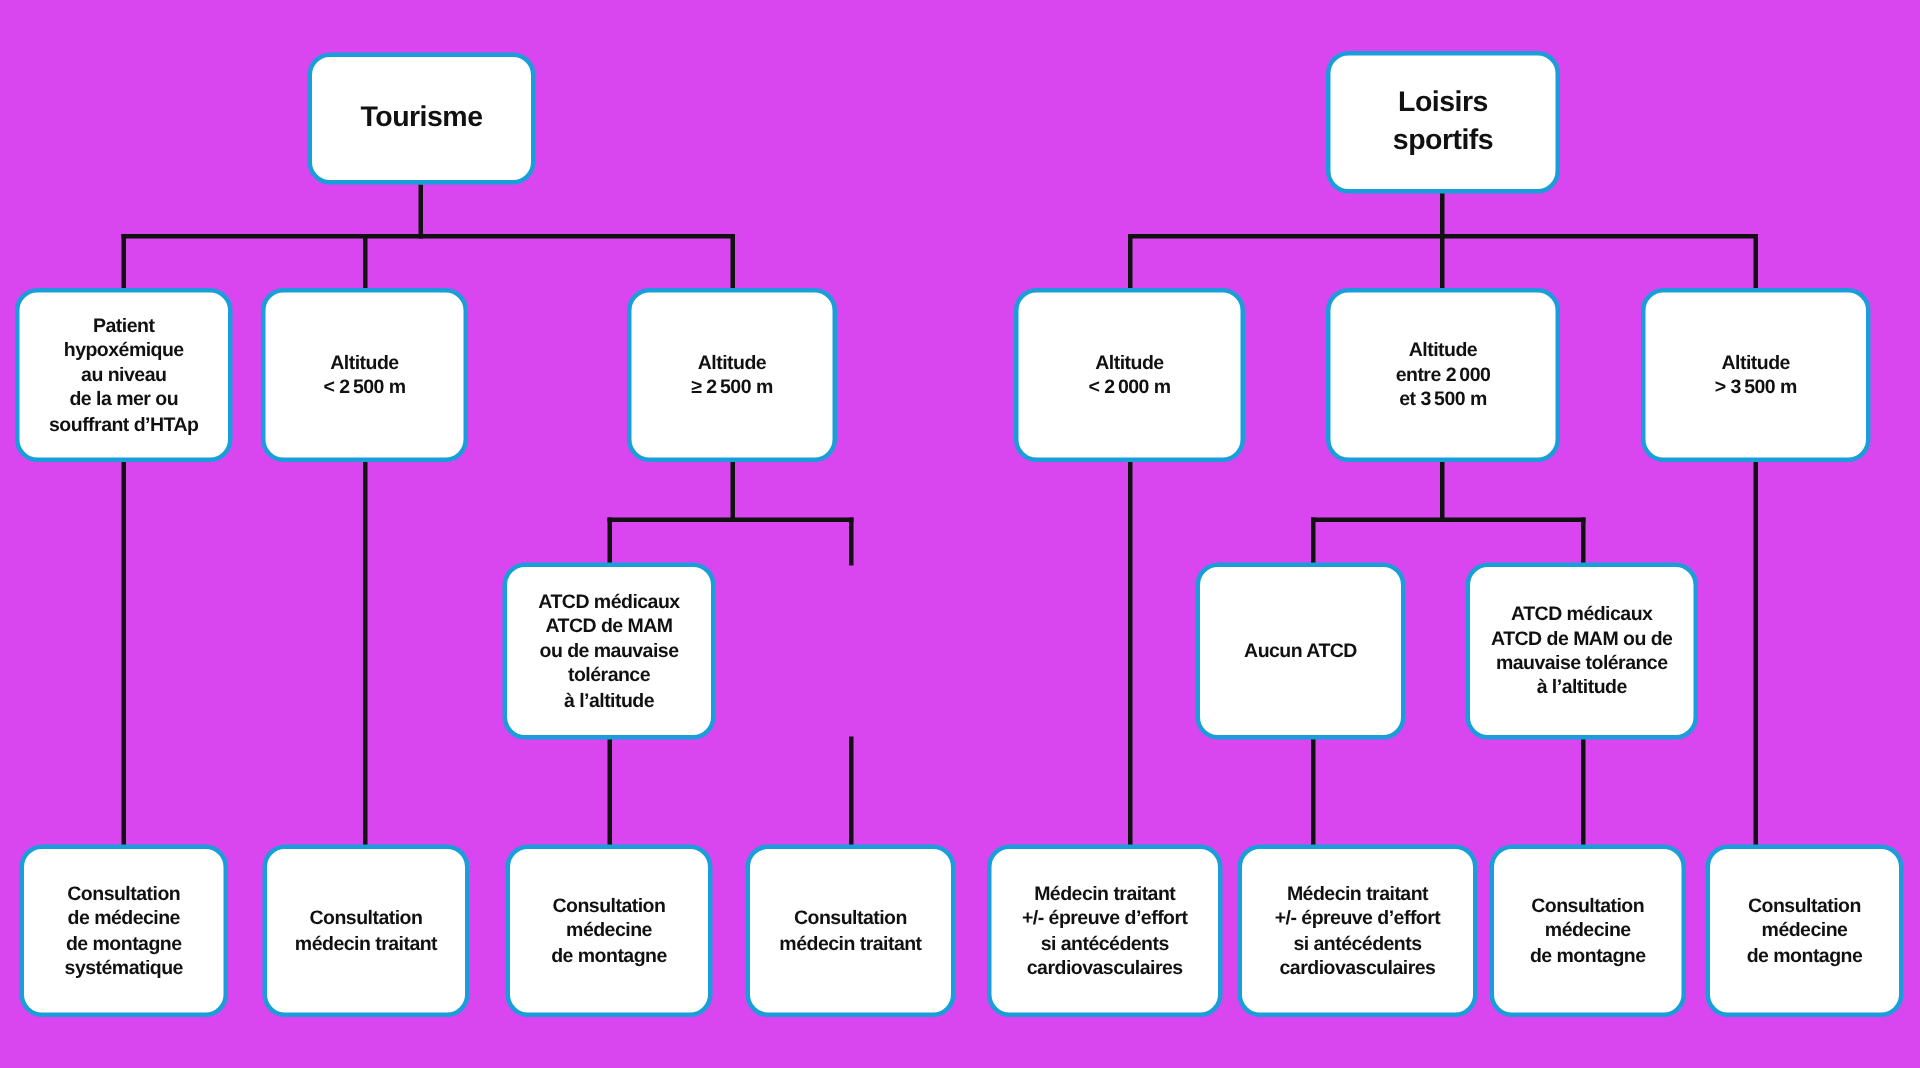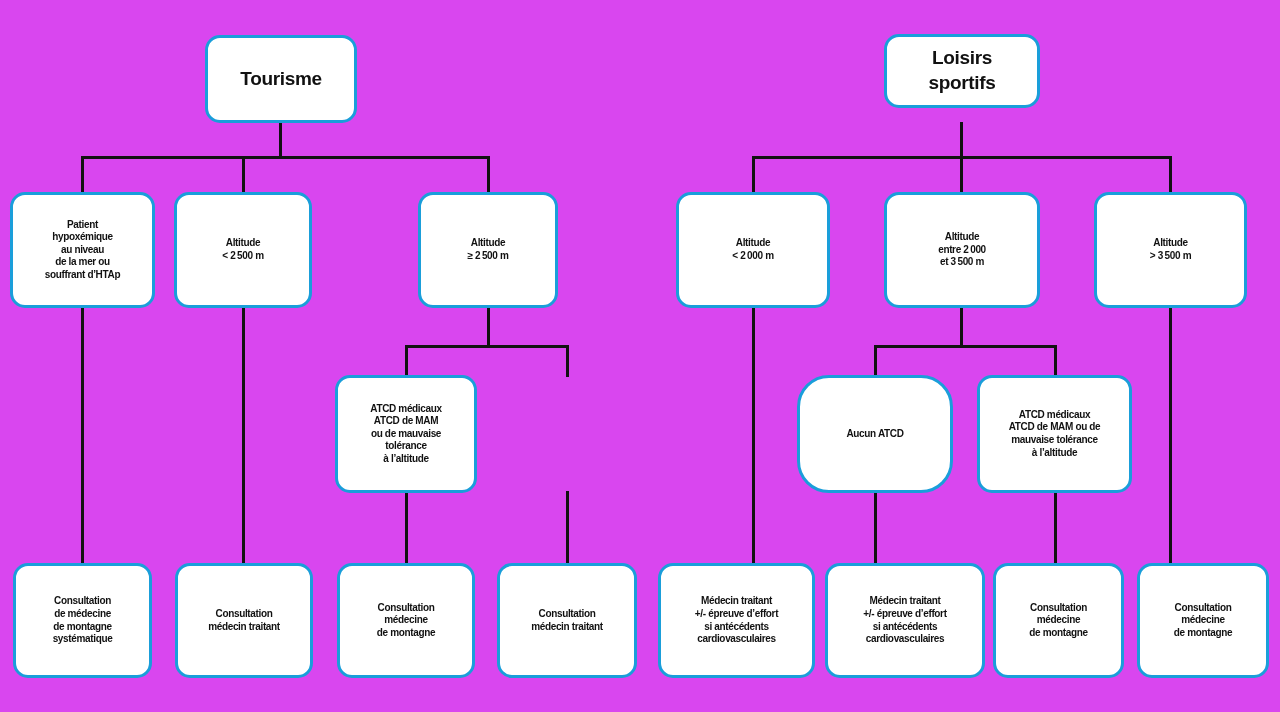--- a/index.html
+++ b/index.html
@@ -16,21 +16,21 @@
     box-sizing: border-box;
     background: #ffffff;
     border: 3.5px solid #1A9EDA;
     border-radius: 15px;
     display: flex;
     align-items: center;
     justify-content: center;
     text-align: center;
     font-weight: bold;
     color: #111111;
-    font-size: 10px;
+    font-size: 13px;
     line-height: 1.26;
     letter-spacing: -0.35px;
     white-space: pre;
     z-index: 2;
   }
   .node.root { font-size: 19px; line-height: 1.3; }
   .line {
     position: absolute;
     background: #111111;
     z-index: 1;
@@ -98,34 +98,34 @@
   <div class="node" style="left:175px; top:563px; width:138px; height:115px;">Consultation
 médecin traitant</div>
 
   <div class="node" style="left:337px; top:563px; width:138px; height:115px;">Consultation
 médecine
 de montagne</div>
 
   <div class="node" style="left:497px; top:563px; width:140px; height:115px;">Consultation
 médecin traitant</div>
 
-  <div class="node root" style="left:884px; top:34px; width:156px; height:74px;">Loisirs
+  <div class="node root" style="left:884px; top:34px; width:156px; height:95px;">Loisirs
 sportifs</div>
 
   <div class="node" style="left:676px; top:192px; width:154px; height:116px;">Altitude
 &lt; 2 000 m</div>
 
   <div class="node" style="left:884px; top:192px; width:156px; height:116px;">Altitude
 entre 2 000
 et 3 500 m</div>
 
   <div class="node" style="left:1094px; top:192px; width:153px; height:116px;">Altitude
 &gt; 3 500 m</div>
 
-  <div class="node" style="left:797px; top:375px; width:156px; height:118px;border-radius:32px;">Aucun ATCD</div>
+  <div class="node" style="left:797px; top:375px; width:140px; height:118px;">Aucun ATCD</div>
 
   <div class="node" style="left:977px; top:375px; width:155px; height:118px;">ATCD médicaux
 ATCD de MAM ou de
 mauvaise tolérance
 à l’altitude</div>
 
   <div class="node" style="left:658px; top:563px; width:157px; height:115px;">Médecin traitant
 +/- épreuve d’effort
 si antécédents
 cardiovasculaires</div>

